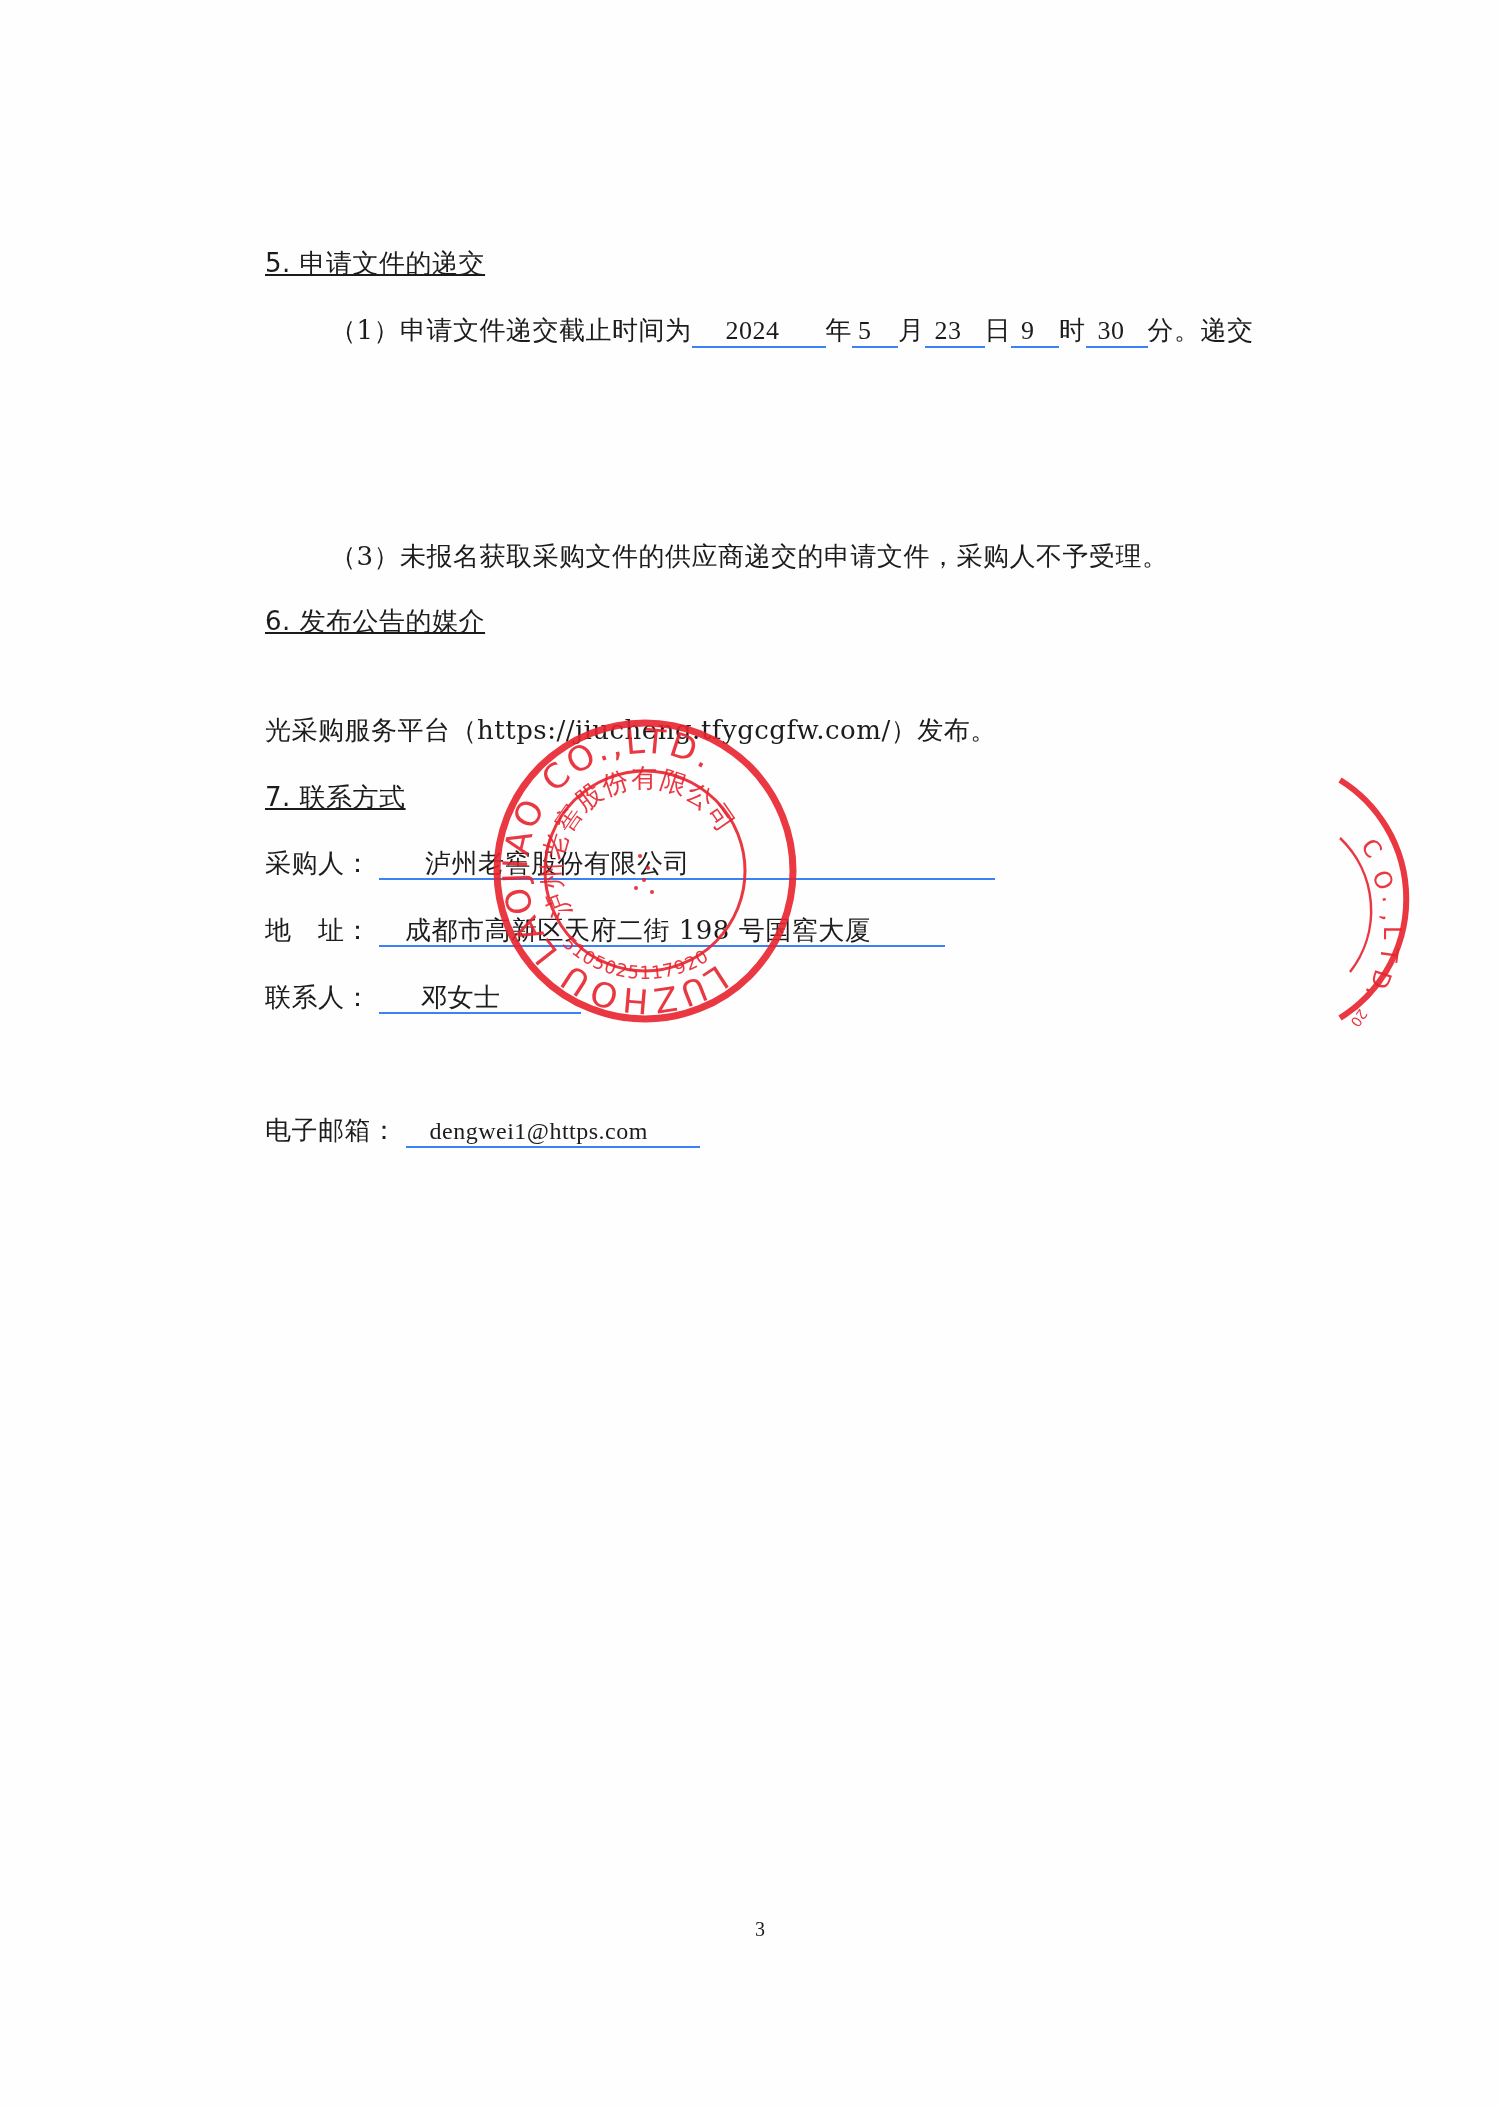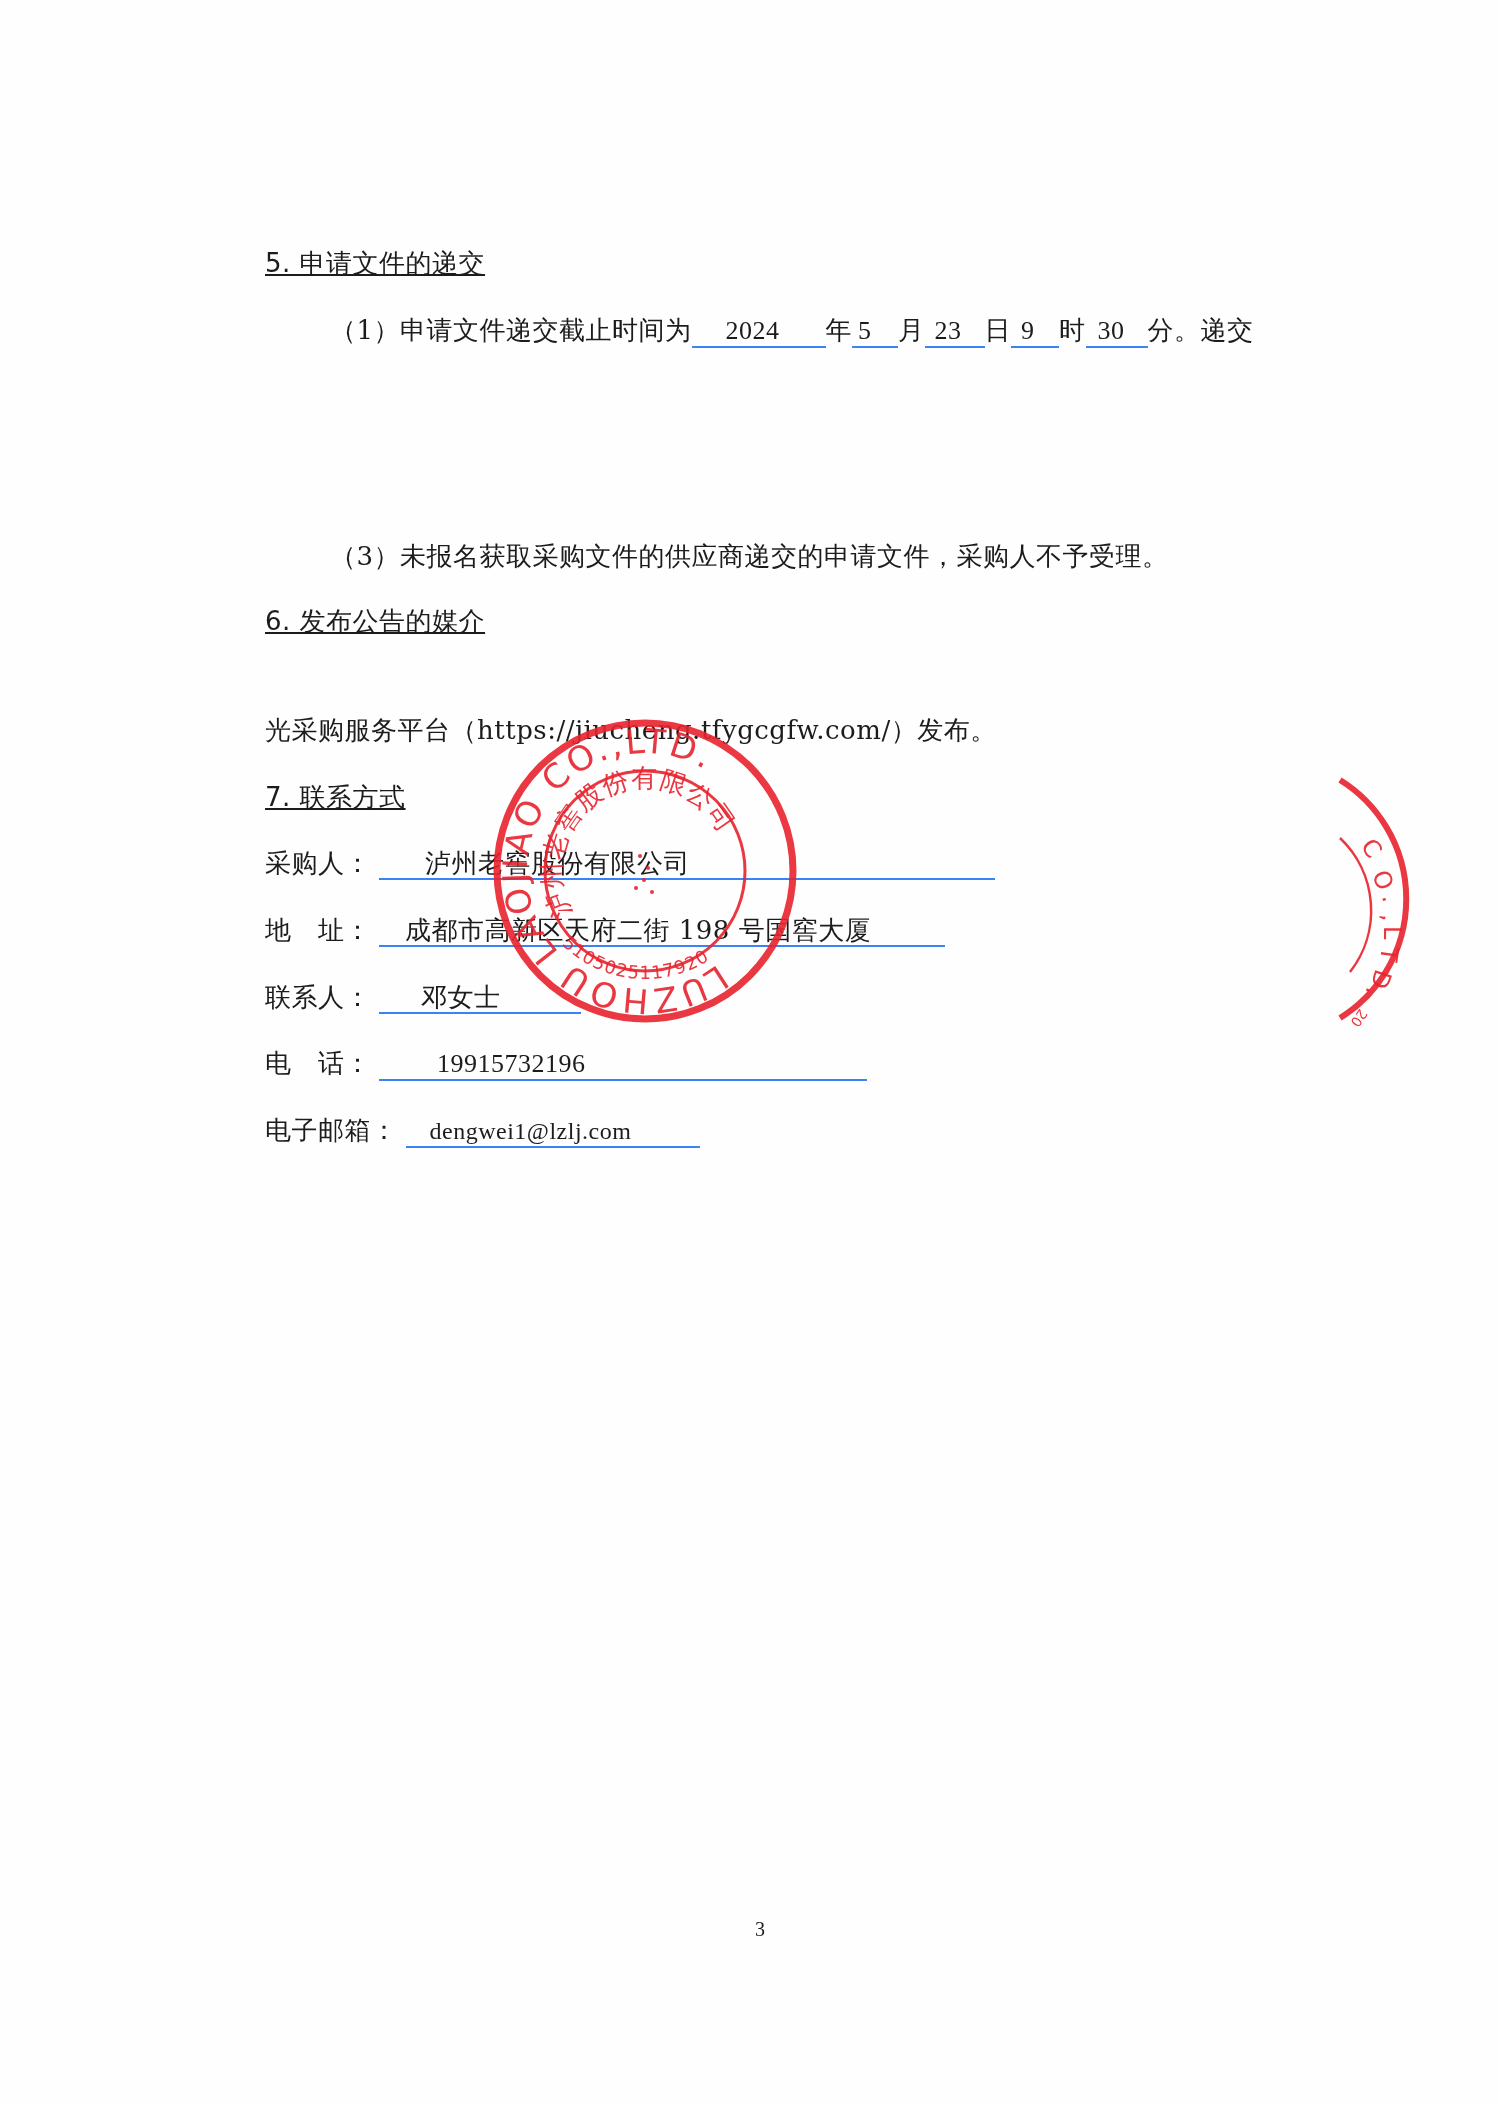--- a/index.html
+++ b/index.html
@@ -45,26 +45,23 @@
   </div>
 
   <div class="line" style="top:913px;">
     <span>地　址：</span><span class="u" style="width:540px;padding-left:26px;margin-left:8px;">成都市高新区天府二街 198 号国窖大厦</span>
   </div>
 
   <div class="line" style="top:980px;">
     <span>联系人：</span><span class="u" style="width:160px;padding-left:42px;margin-left:8px;">邓女士</span>
   </div>
 
-  <div class="line" style="top:1046px;">
-    <span>电　话：</span><span class="u latin" style="width:430px;padding-left:58px;margin-left:8px;">19915732196</span>
-  </div>
 
   <div class="line" style="top:1113px;">
-    <span>电子邮箱：</span><span class="u latin" style="width:270px;padding-left:24px;margin-left:8px;font-size:24px;">dengwei1@lzlj.com</span>
+    <span>电子邮箱：</span><span class="u latin" style="width:270px;padding-left:24px;margin-left:8px;font-size:24px;">dengwei1@https.com</span>
   </div>
 
 
   <div class="stamp" style="left:490px;top:716px;">
     <svg width="310" height="310" viewBox="0 0 310 310">
       <defs>
         <path id="outerArc" d="M 155 155 m -118 0 a 118 118 0 1 1 236 0 a 118 118 0 1 1 -236 0"></path>
         <path id="innerArc" d="M 155 155 m -84 0 a 84 84 0 1 1 168 0"></path>
         <path id="bottomArc" d="M 60 215 A 118 118 0 0 0 250 215"></path>
       </defs>

